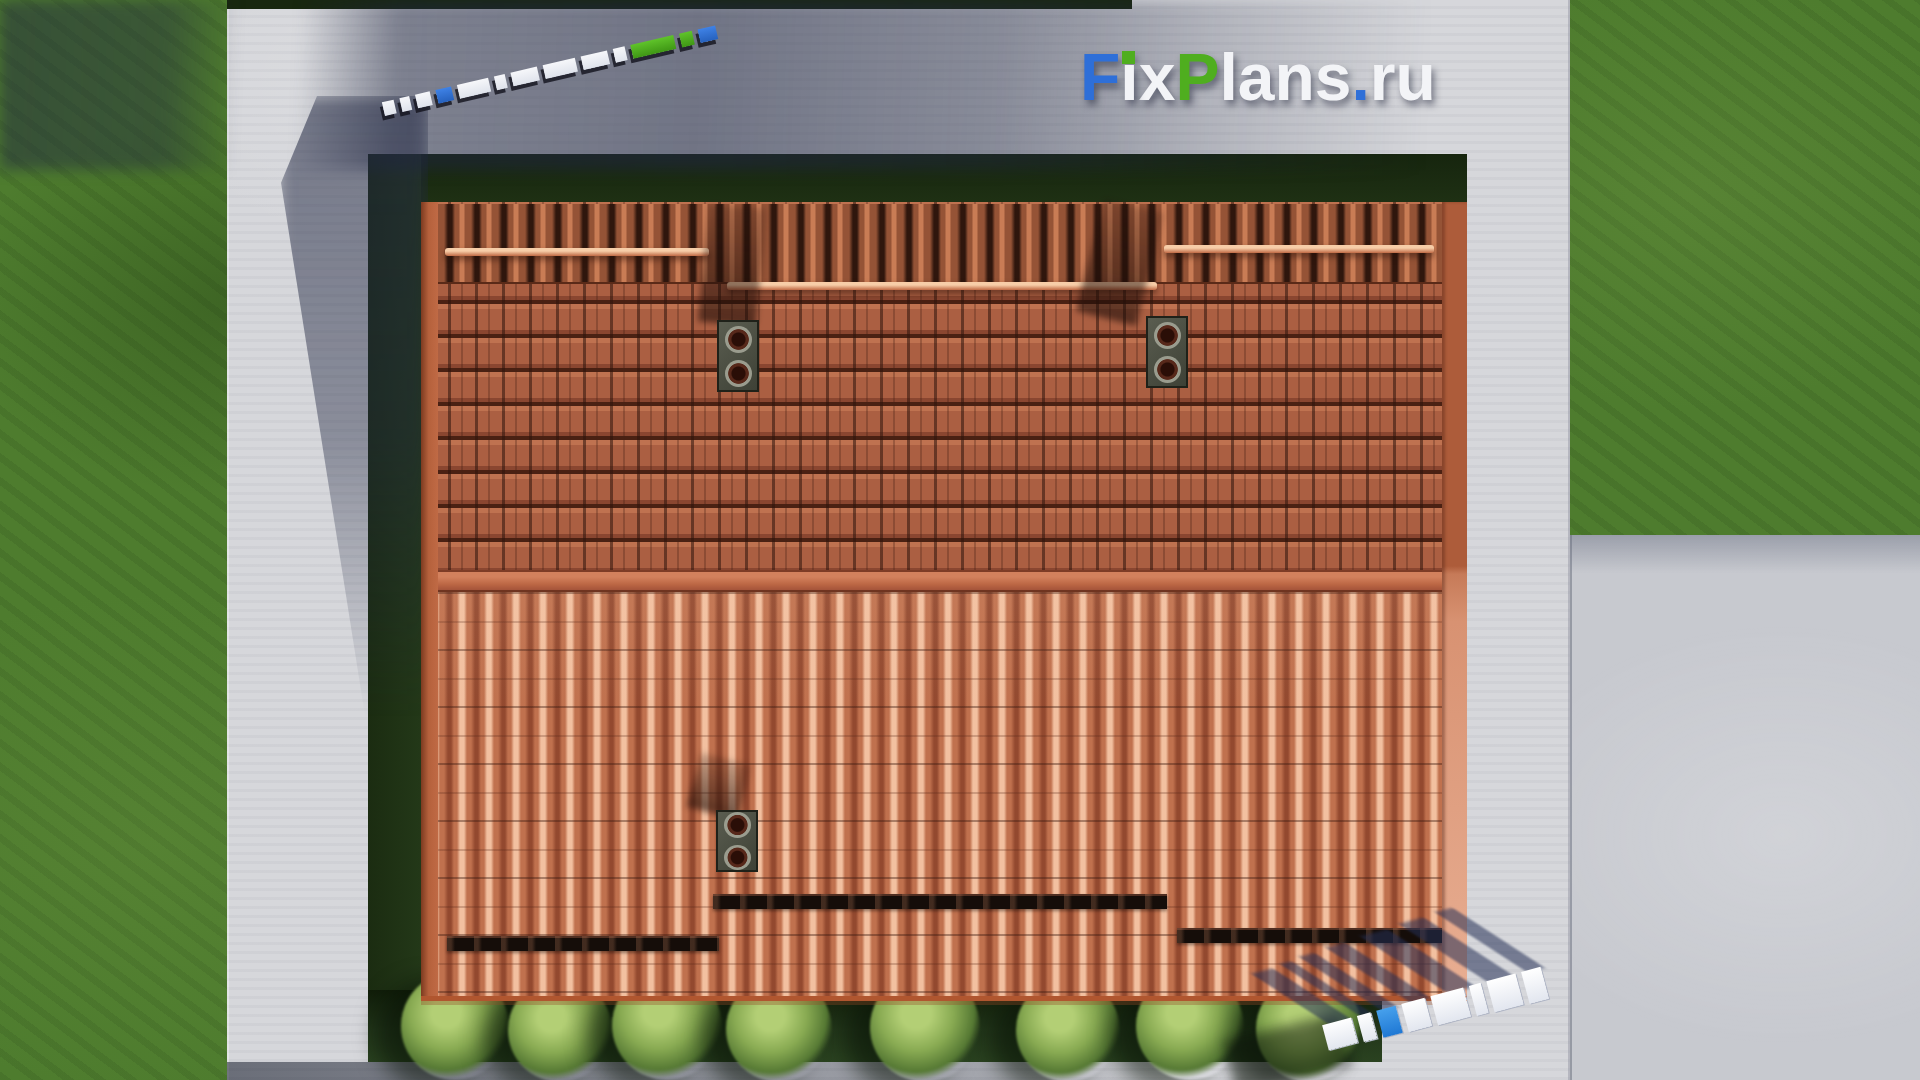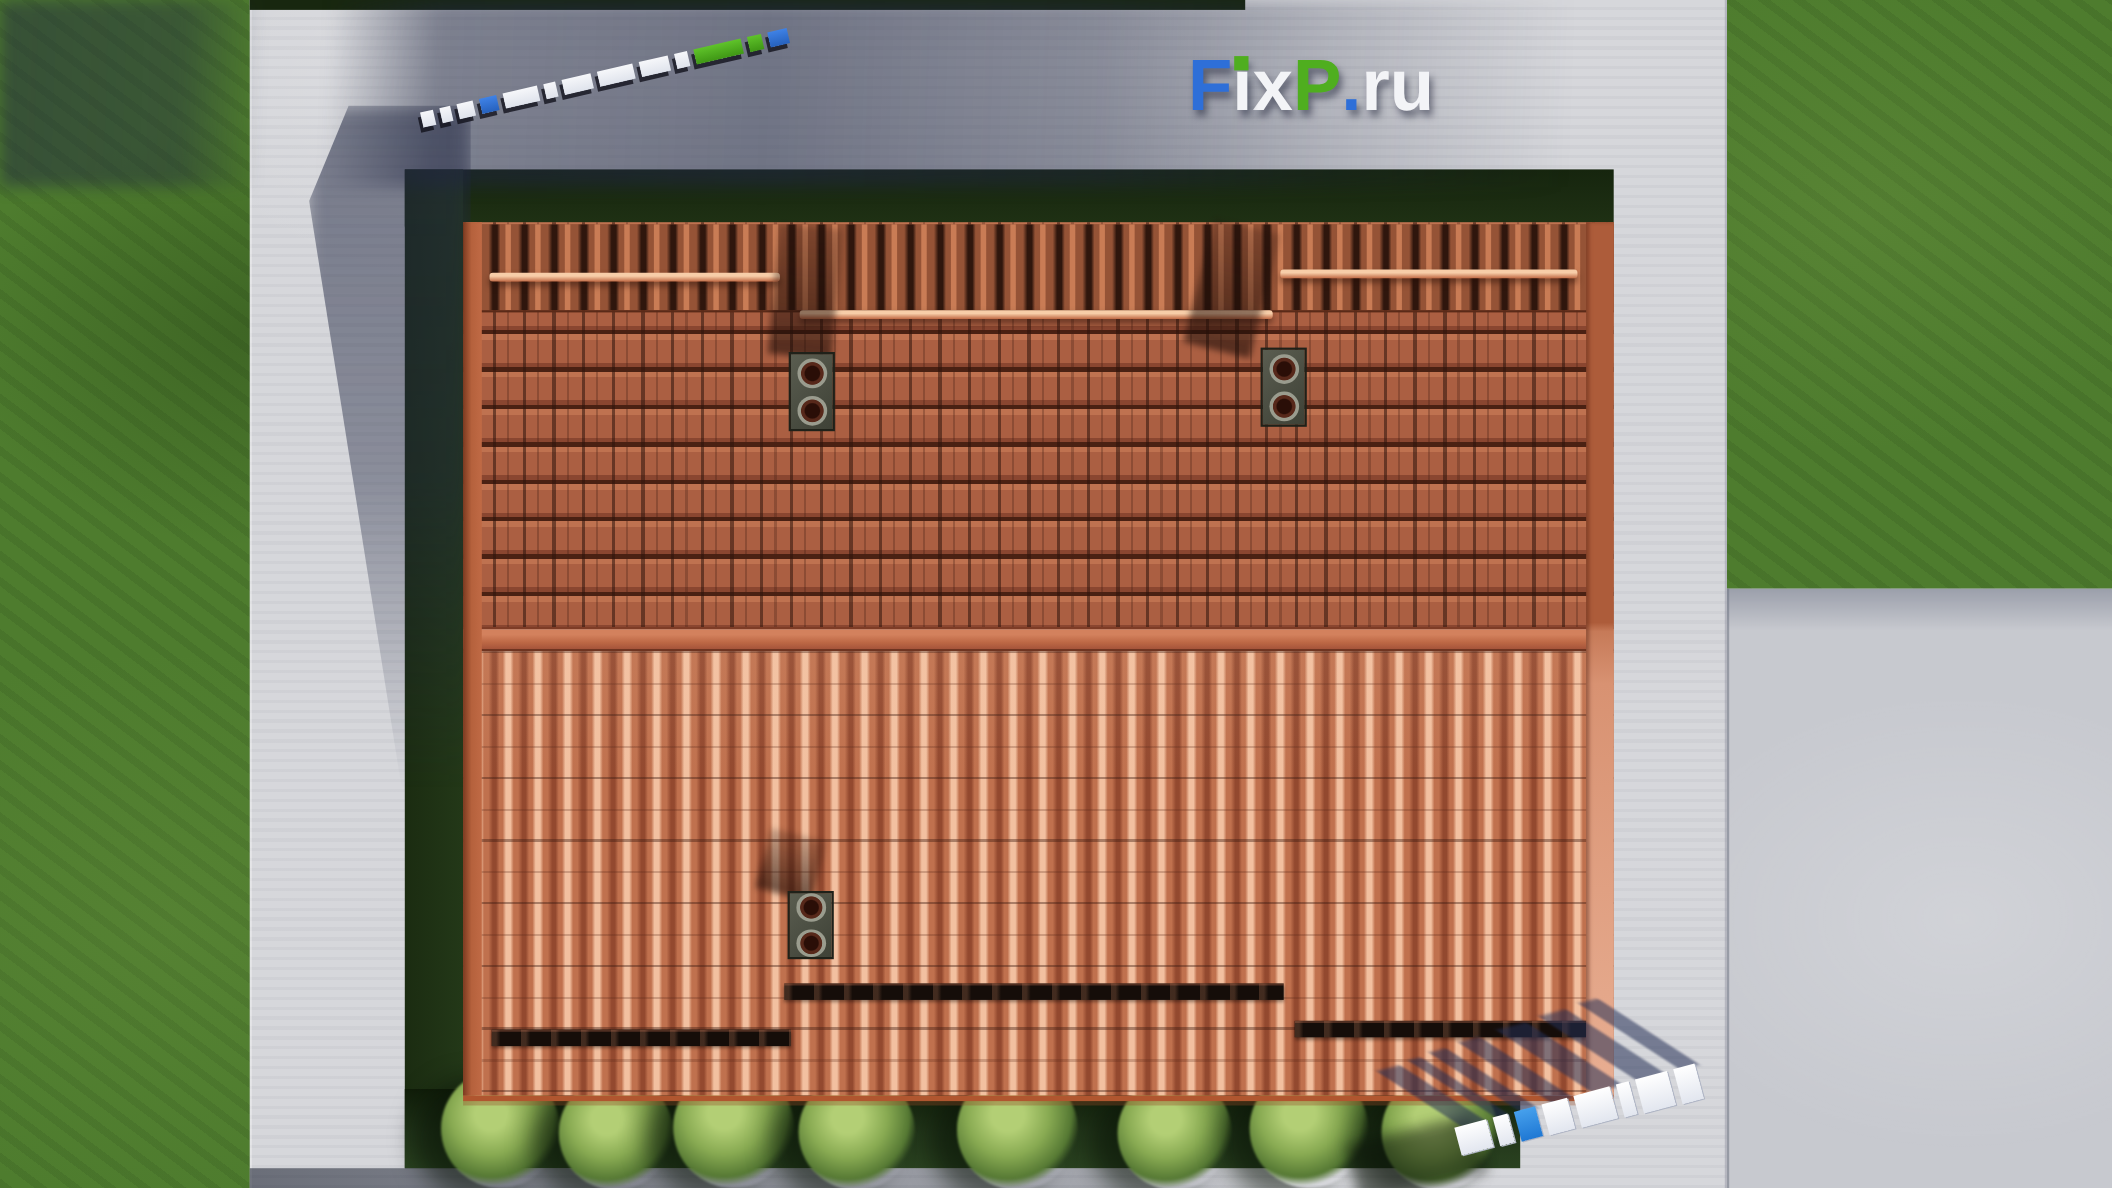--- a/index.html
+++ b/index.html
@@ -210,20 +210,21 @@
     <div class="blk b-green" style="width:44px;"></div>
     <div class="blk b-green" style="width:13px;"></div>
     <div class="blk b-blue" style="width:18px;"></div>
   </div>
 
   <div class="brand-logo">
     <span class="lg-blue">F</span>
       <span class="lg-white iwrap">i</span>
       <span class="lg-white">x</span>
       <span class="lg-green">P</span>
+      <span class="lg-white">lans</span>
       <span class="lg-blue">.</span>
       <span class="lg-white">ru</span>
   </div>
 
   <div class="wm-br-grass-shadow"></div>
   <div class="wm-br">
     <div class="sh3d" style="left:44px;top:-68px;width:22px;height:70px;"></div>
     <div class="sh3d" style="left:76px;top:-70px;width:12px;height:72px;"></div>
     <div class="sh3d" style="left:98px;top:-72px;width:16px;height:74px;"></div>
     <div class="sh3d" style="left:128px;top:-74px;width:20px;height:76px;"></div>

